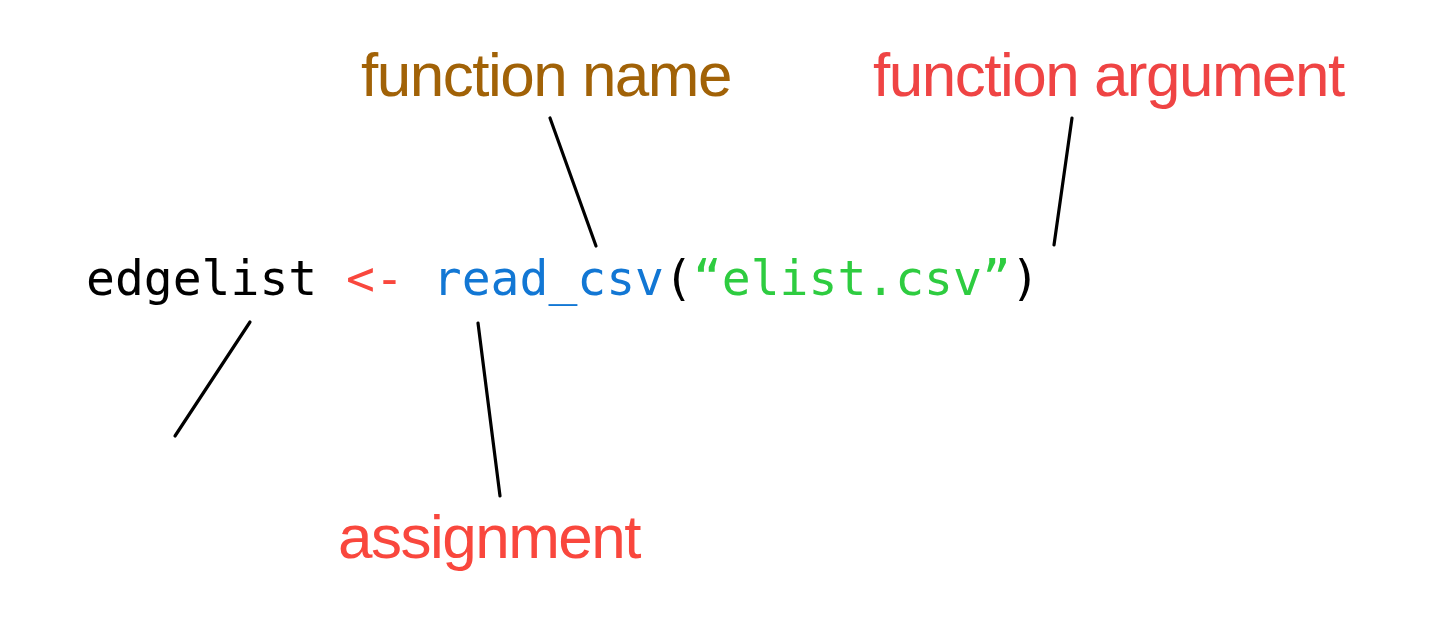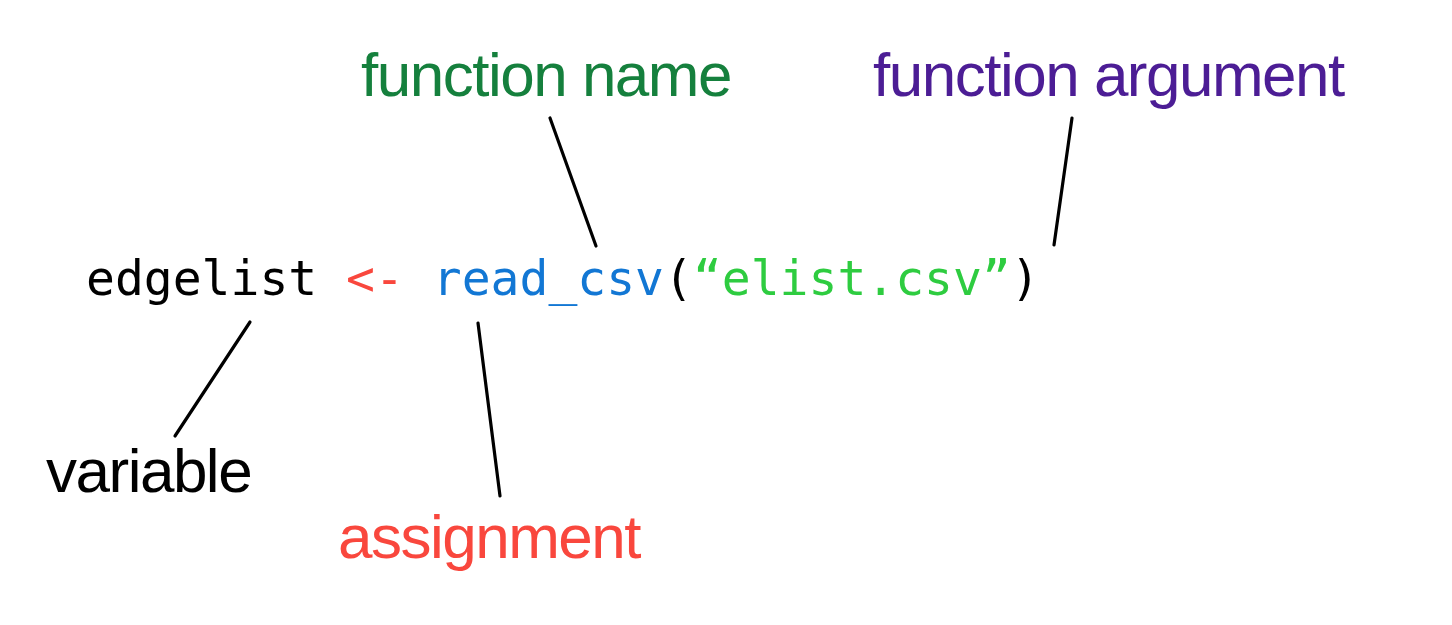--- a/index.html
+++ b/index.html
@@ -50,23 +50,22 @@
 
 <div class="canvas">
 
   <svg class="connector-layer" viewBox="0 0 1452 625" xmlns="http://www.w3.org/2000/svg">
     <line x1="550" y1="118" x2="596" y2="246" stroke="#000000" stroke-width="3.2" stroke-linecap="round"></line>
     <line x1="1072" y1="118" x2="1054" y2="245" stroke="#000000" stroke-width="3.2" stroke-linecap="round"></line>
     <line x1="250" y1="322" x2="175" y2="436" stroke="#000000" stroke-width="3.2" stroke-linecap="round"></line>
     <line x1="478" y1="323" x2="500" y2="496" stroke="#000000" stroke-width="3.2" stroke-linecap="round"></line>
   </svg>
 
-  <div id="label-function-name" class="annotation-label" style="color: #15803d; text-align: right;">function name</div>
+  <div id="label-function-name" class="annotation-label" style="color: #a16207; text-align: right;">function name</div>
 
-  <div id="label-function-argument" class="annotation-label" style="color: #4c1d95;">function argument</div>
+  <div id="label-function-argument" class="annotation-label" style="color: #ef4444;">function argument</div>
 
-  <div id="label-variable" class="annotation-label" style="color: rgb(0, 0, 0);">variable</div>
 
   <div id="label-assignment" class="annotation-label" style="color: rgb(249, 71, 61);">assignment</div>
 
   <div class="code-line"><span style="color: rgb(0, 0, 0);">edgelist</span><span style="color: rgb(0, 0, 0);"> </span><span style="color: rgb(249, 71, 61);">&lt;-</span><span style="color: rgb(0, 0, 0);"> </span><span style="color: rgb(18, 119, 212);">read_csv</span><span style="color: rgb(0, 0, 0);">(</span><span style="color: rgb(46, 204, 64);">“elist.csv”</span><span style="color: rgb(0, 0, 0);">)</span></div>
 
 </div>
 
 </body></html>

